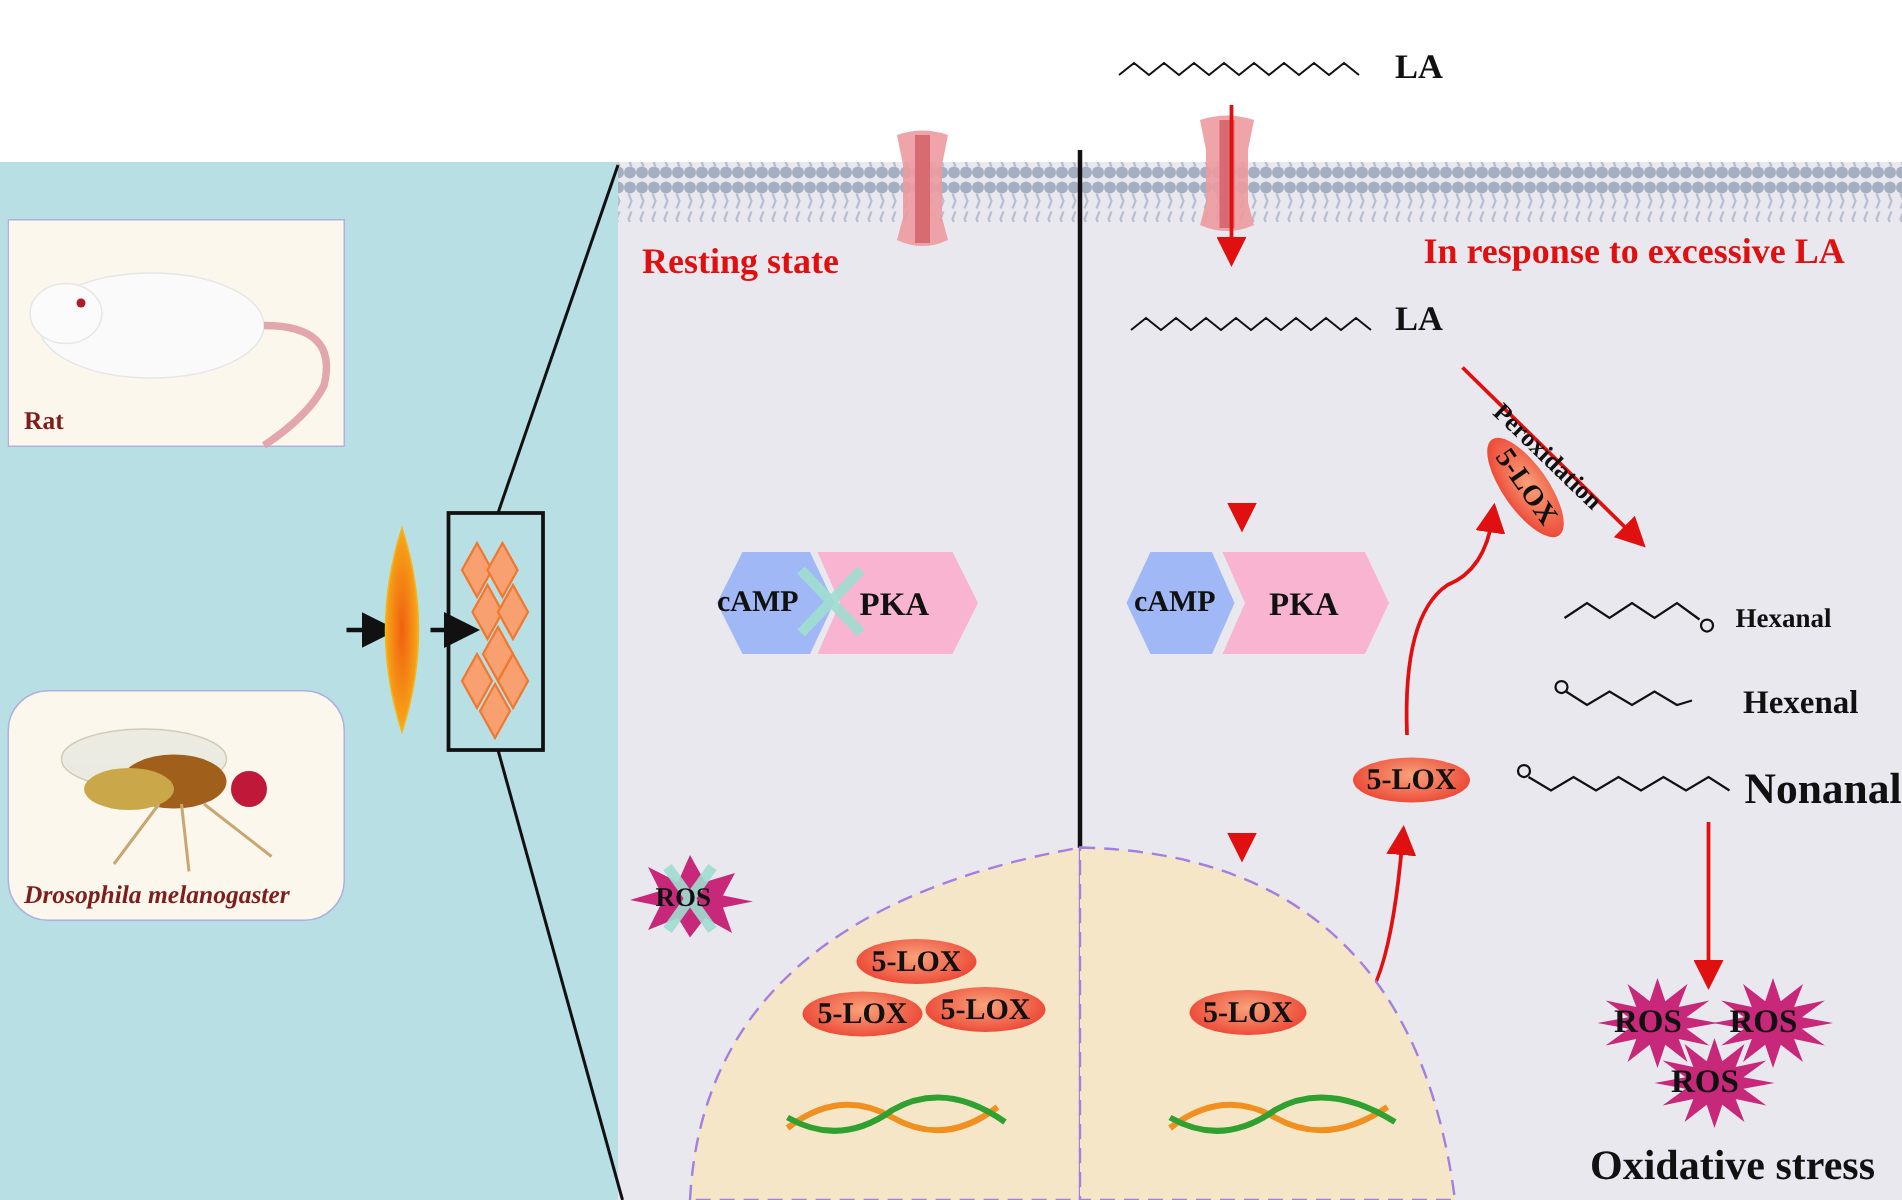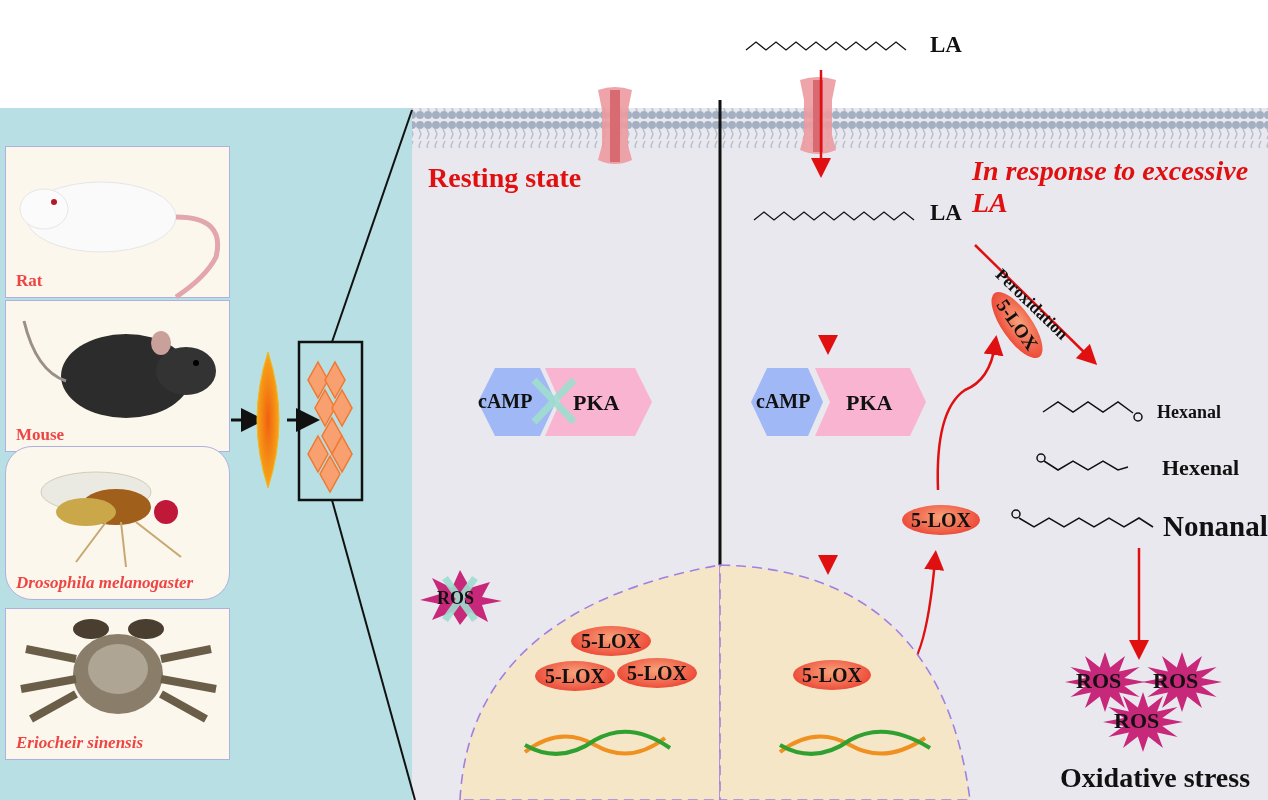--- a/index.html
+++ b/index.html
@@ -1,71 +1,51 @@
 <!DOCTYPE html>
 <html><head>
 <meta charset="utf-8">
 <style>
   html, body { margin:0; padding:0; }
   body { width:1268px; height:800px; position:relative; overflow:hidden; background:#ffffff;
          font-family:"Liberation Serif", serif; }
   .abs { position:absolute; }
   #left-panel { left:0; top:108px; width:412px; height:692px; background:#b8dfe3; }
   .organism-card { position:absolute; left:5px; width:225px; background:#fbf7ec; border:1px solid #b0b0e0; box-sizing:border-box; }
-  .organism-label { position:absolute; left:10px; bottom:6px; font-weight:bold; font-size:17px; color:#ef4444; }
+  .organism-label { position:absolute; left:10px; bottom:6px; font-weight:bold; font-size:17px; color:#7f1d1d; }
   .organism-label.italic { font-style:italic; }
   #cell-area { left:412px; top:108px; width:856px; height:692px; background:#e9e8ef; }
-  .title-red { color:#e01010; font-weight:bold; font-size:28px; position:absolute; }
+  .title-red { color:#e01010; font-weight:bold; font-size:24px; position:absolute; }
   .bold-label { font-weight:bold; color:#111; position:absolute; }
   .lox { position:absolute; height:30px; border-radius:50%; background:radial-gradient(ellipse at 50% 40%, #f8a27a 0%, #f0624a 55%, #e8281c 100%);
          display:flex; align-items:center; justify-content:center; font-weight:bold; font-size:20px; color:#111; }
   svg { position:absolute; left:0; top:0; }
 </style>
 </head>
 <body>
 
 <div id="left-panel" class="abs">
   <div class="organism-card" style="top:38px;height:152px;">
     <svg width="225" height="152">
       <ellipse cx="95" cy="70" rx="75" ry="35" fill="#fafafa" stroke="#e6e6e6"></ellipse>
       <ellipse cx="38" cy="62" rx="24" ry="20" fill="#fbfbfb" stroke="#e6e6e6"></ellipse>
       <circle cx="48" cy="55" r="3" fill="#b21a2a"></circle>
       <path d="M170 70 Q220 70 210 110 Q200 130 170 150" stroke="#e2a6ac" stroke-width="5" fill="none"></path>
     </svg>
     <span class="organism-label">Rat</span>
   </div>
-  <div class="organism-card" style="top:192px;height:152px;">
-    <svg width="225" height="152">
-      <ellipse cx="120" cy="75" rx="65" ry="42" fill="#2c2c2c"></ellipse>
-      <ellipse cx="180" cy="70" rx="30" ry="24" fill="#333"></ellipse>
-      <ellipse cx="155" cy="42" rx="10" ry="12" fill="#c9a09a"></ellipse>
-      <circle cx="190" cy="62" r="3" fill="#000"></circle>
-      <path d="M60 80 Q30 70 18 20" stroke="#9a8f8a" stroke-width="3" fill="none"></path>
-    </svg>
-    <span class="organism-label">Mouse</span>
-  </div>
-  <div class="organism-card" style="top:338px;height:154px;border-radius:27px;">
+  <div class="organism-card" style="top:352px;height:154px;border-radius:27px;">
     <svg width="225" height="152">
       <ellipse cx="90" cy="45" rx="55" ry="20" fill="#e8e8e0" stroke="#c8c0a8" opacity="0.8"></ellipse>
       <ellipse cx="110" cy="60" rx="35" ry="18" fill="#a0601c"></ellipse>
       <ellipse cx="80" cy="65" rx="30" ry="14" fill="#caa84a"></ellipse>
       <circle cx="160" cy="65" r="12" fill="#c01838"></circle>
       <path d="M100 75 L70 115 M115 75 L120 120 M130 75 L175 110" stroke="#c8a870" stroke-width="2"></path>
     </svg>
     <span class="organism-label italic">Drosophila melanogaster</span>
-  </div>
-  <div class="organism-card" style="top:500px;height:152px;">
-    <svg width="225" height="152">
-      <ellipse cx="112" cy="65" rx="45" ry="40" fill="#8a7e6a"></ellipse>
-      <ellipse cx="112" cy="60" rx="30" ry="25" fill="#c8c0b0" opacity="0.6"></ellipse>
-      <path d="M70 50 L20 40 M70 70 L15 80 M70 85 L25 110 M155 50 L205 40 M155 70 L210 80 M155 85 L200 110" stroke="#6a5e48" stroke-width="8"></path>
-      <ellipse cx="85" cy="20" rx="18" ry="10" fill="#4a3e30"></ellipse>
-      <ellipse cx="140" cy="20" rx="18" ry="10" fill="#4a3e30"></ellipse>
-    </svg>
-    <span class="organism-label italic">Eriocheir sinensis</span>
   </div>
 </div>
 
 <div id="cell-area" class="abs"></div>
 
 <svg width="1268" height="800">
   <defs>
     <pattern id="lipid" x="0" y="0" width="8" height="40" patternUnits="userSpaceOnUse">
       <circle cx="4" cy="5" r="4" fill="#a4b0c2"></circle>
       <circle cx="4" cy="35" r="4" fill="#a4b0c2"></circle>
@@ -169,21 +149,21 @@
       </g>
   </g>
   <g id="ros-stars">
       <polygon points="1145.0,682.0 1124.3,685.9 1139.6,697.0 1119.1,692.6 1125.0,708.0 1110.2,696.5 1105.0,712.0 1099.8,696.5 1085.0,708.0 1090.9,692.6 1070.4,697.0 1085.7,685.9 1065.0,682.0 1085.7,678.1 1070.4,667.0 1090.9,671.4 1085.0,656.0 1099.8,667.5 1105.0,652.0 1110.2,667.5 1125.0,656.0 1119.1,671.4 1139.6,667.0 1124.3,678.1" fill="#c8287a"></polygon>
       <polygon points="1222.0,682.0 1201.3,685.9 1216.6,697.0 1196.1,692.6 1202.0,708.0 1187.2,696.5 1182.0,712.0 1176.8,696.5 1162.0,708.0 1167.9,692.6 1147.4,697.0 1162.7,685.9 1142.0,682.0 1162.7,678.1 1147.4,667.0 1167.9,671.4 1162.0,656.0 1176.8,667.5 1182.0,652.0 1187.2,667.5 1202.0,656.0 1196.1,671.4 1216.6,667.0 1201.3,678.1" fill="#c8287a"></polygon>
       <polygon points="1183.0,722.0 1162.3,725.9 1177.6,737.0 1157.1,732.6 1163.0,748.0 1148.2,736.5 1143.0,752.0 1137.8,736.5 1123.0,748.0 1128.9,732.6 1108.4,737.0 1123.7,725.9 1103.0,722.0 1123.7,718.1 1108.4,707.0 1128.9,711.4 1123.0,696.0 1137.8,707.5 1143.0,692.0 1148.2,707.5 1163.0,696.0 1157.1,711.4 1177.6,707.0 1162.3,718.1" fill="#c8287a"></polygon>
     </g>
 </svg>
 
 <span class="title-red" style="left:428px;top:162px;">Resting state</span>
-<span class="title-red" style="left:972px;top:155px;font-style:italic;">In response to excessive LA</span>
+<span class="title-red" style="left:949px;top:155px;">In response to excessive LA</span>
 
 <span class="bold-label" style="left:930px;top:32px;font-size:23px;">LA</span>
 <span class="bold-label" style="left:930px;top:200px;font-size:23px;">LA</span>
 
 <span class="bold-label" style="left:478px;top:390px;font-size:20px;">cAMP</span>
 <span class="bold-label" style="left:573px;top:390px;font-size:22px;">PKA</span>
 <span class="bold-label" style="left:756px;top:390px;font-size:20px;">cAMP</span>
 <span class="bold-label" style="left:846px;top:390px;font-size:22px;">PKA</span>
 
 <span class="bold-label" style="left:437px;top:588px;font-size:18px;">ROS</span>

